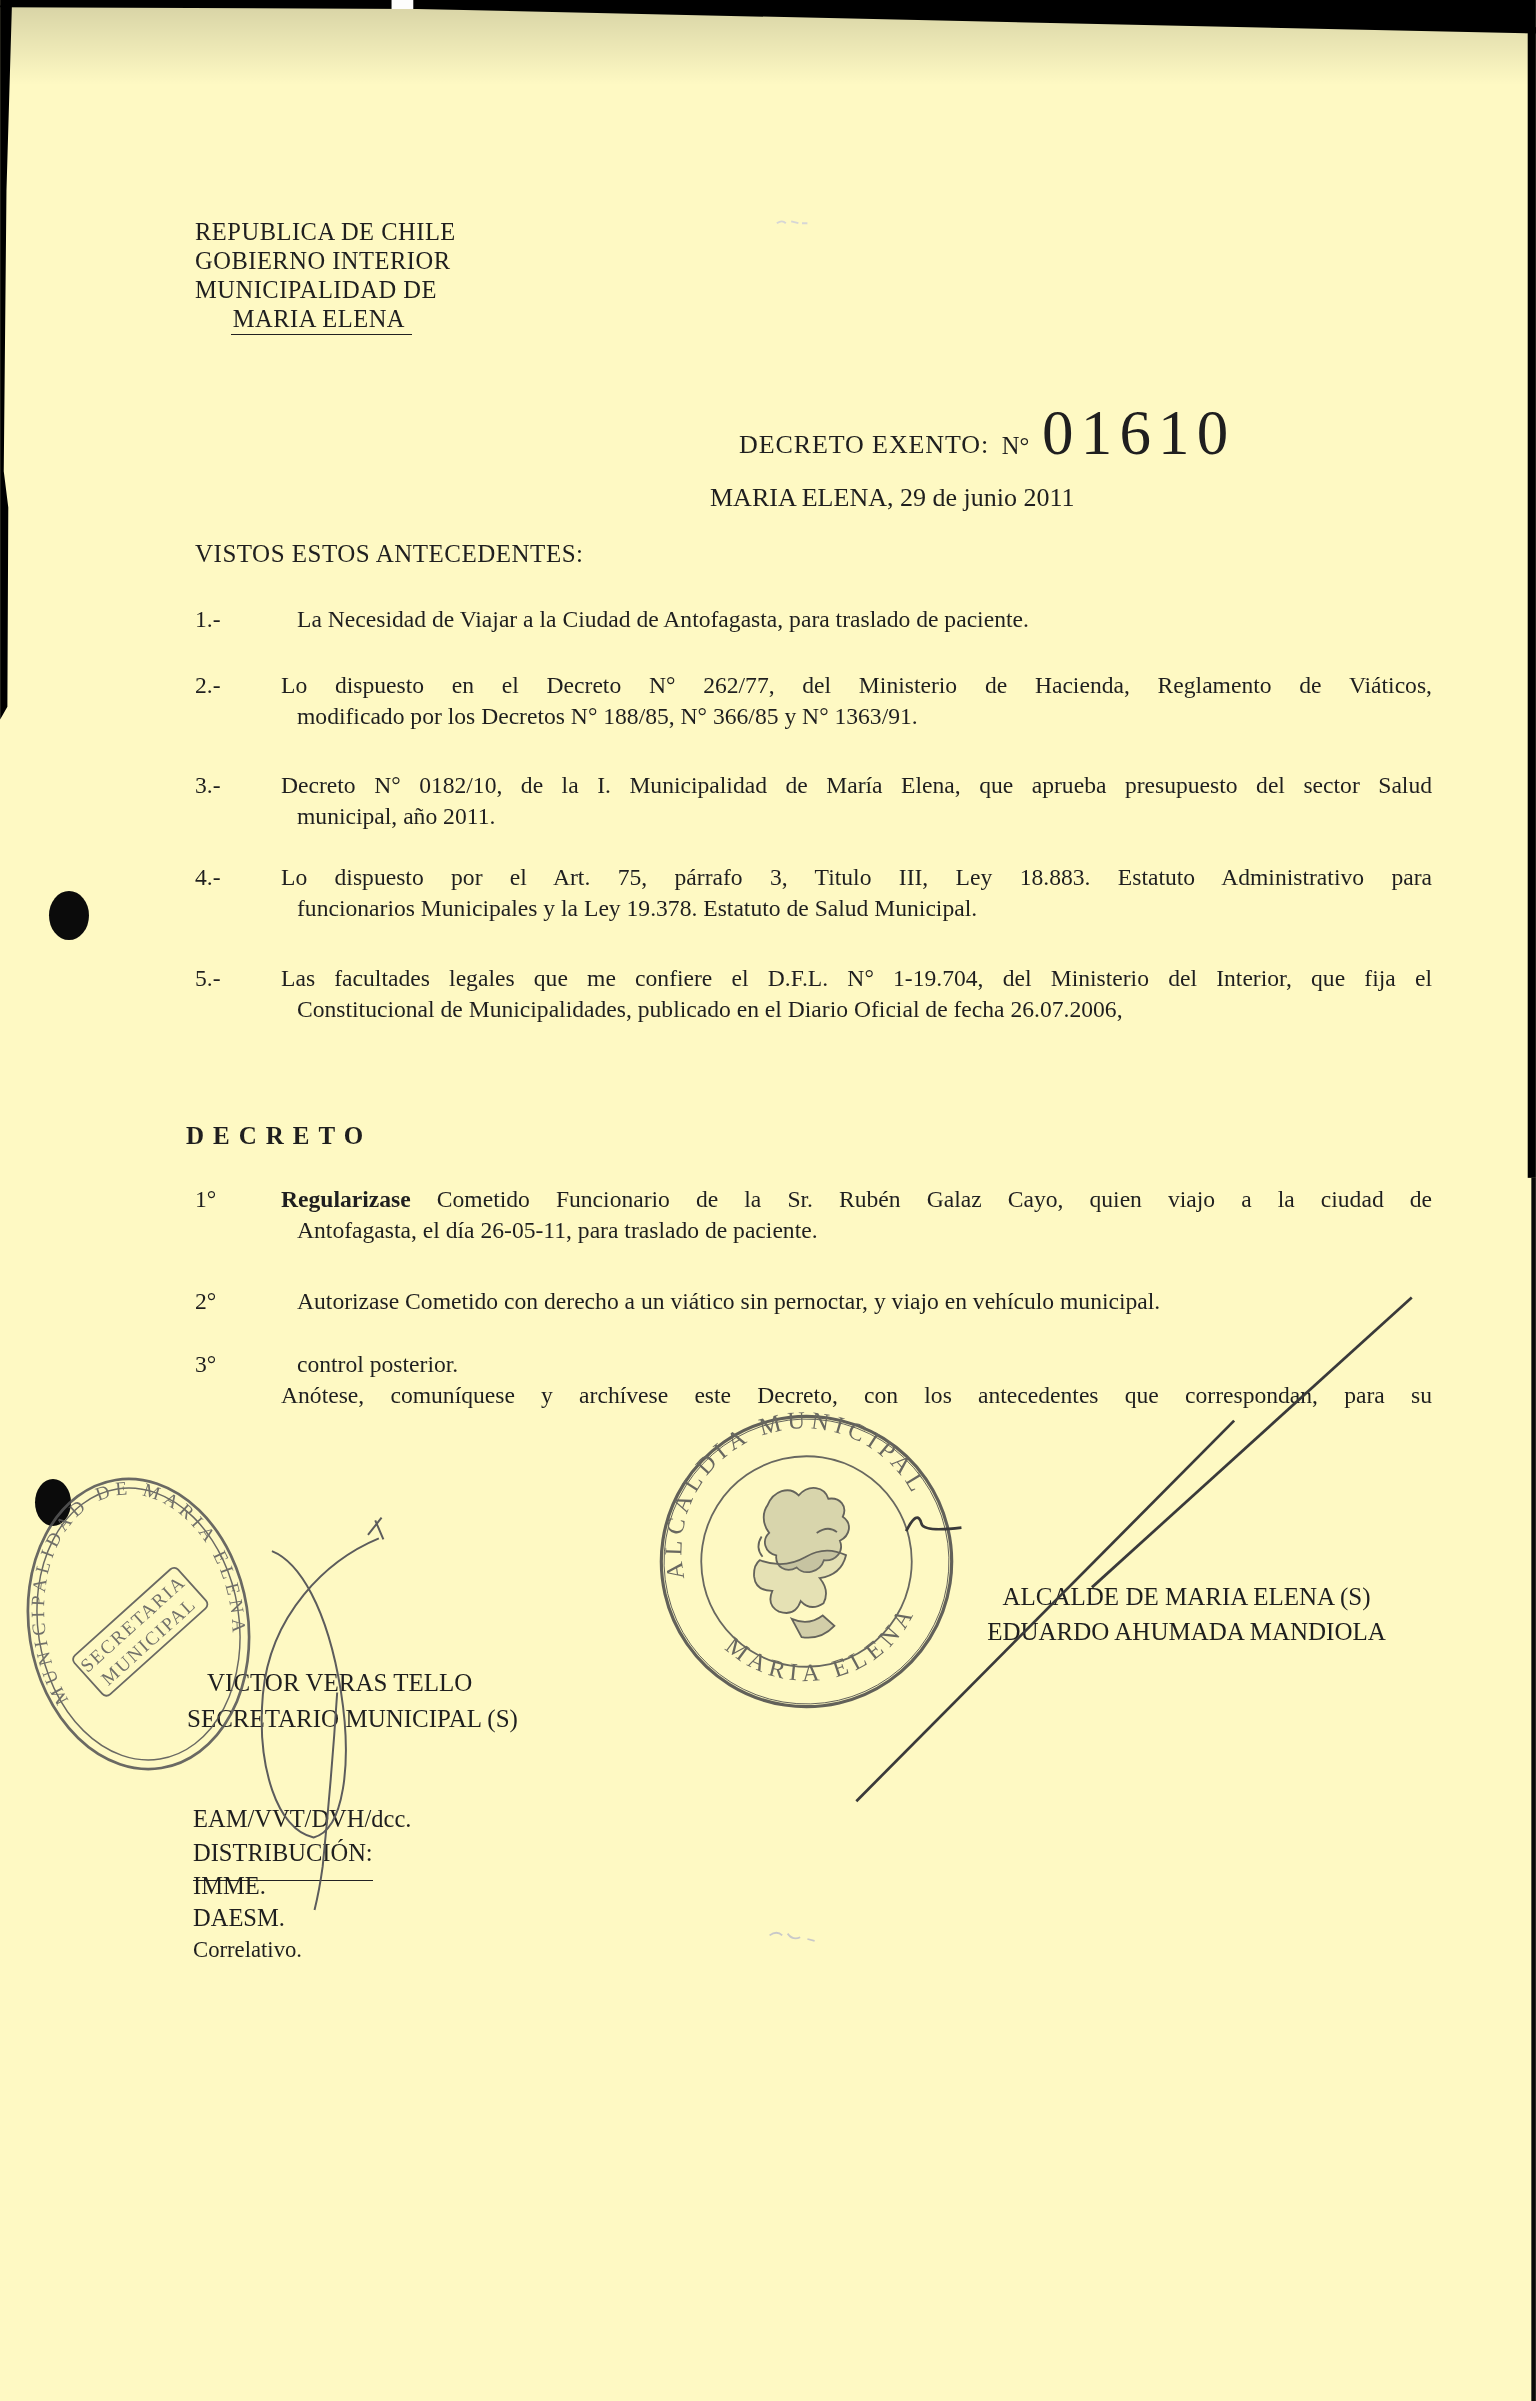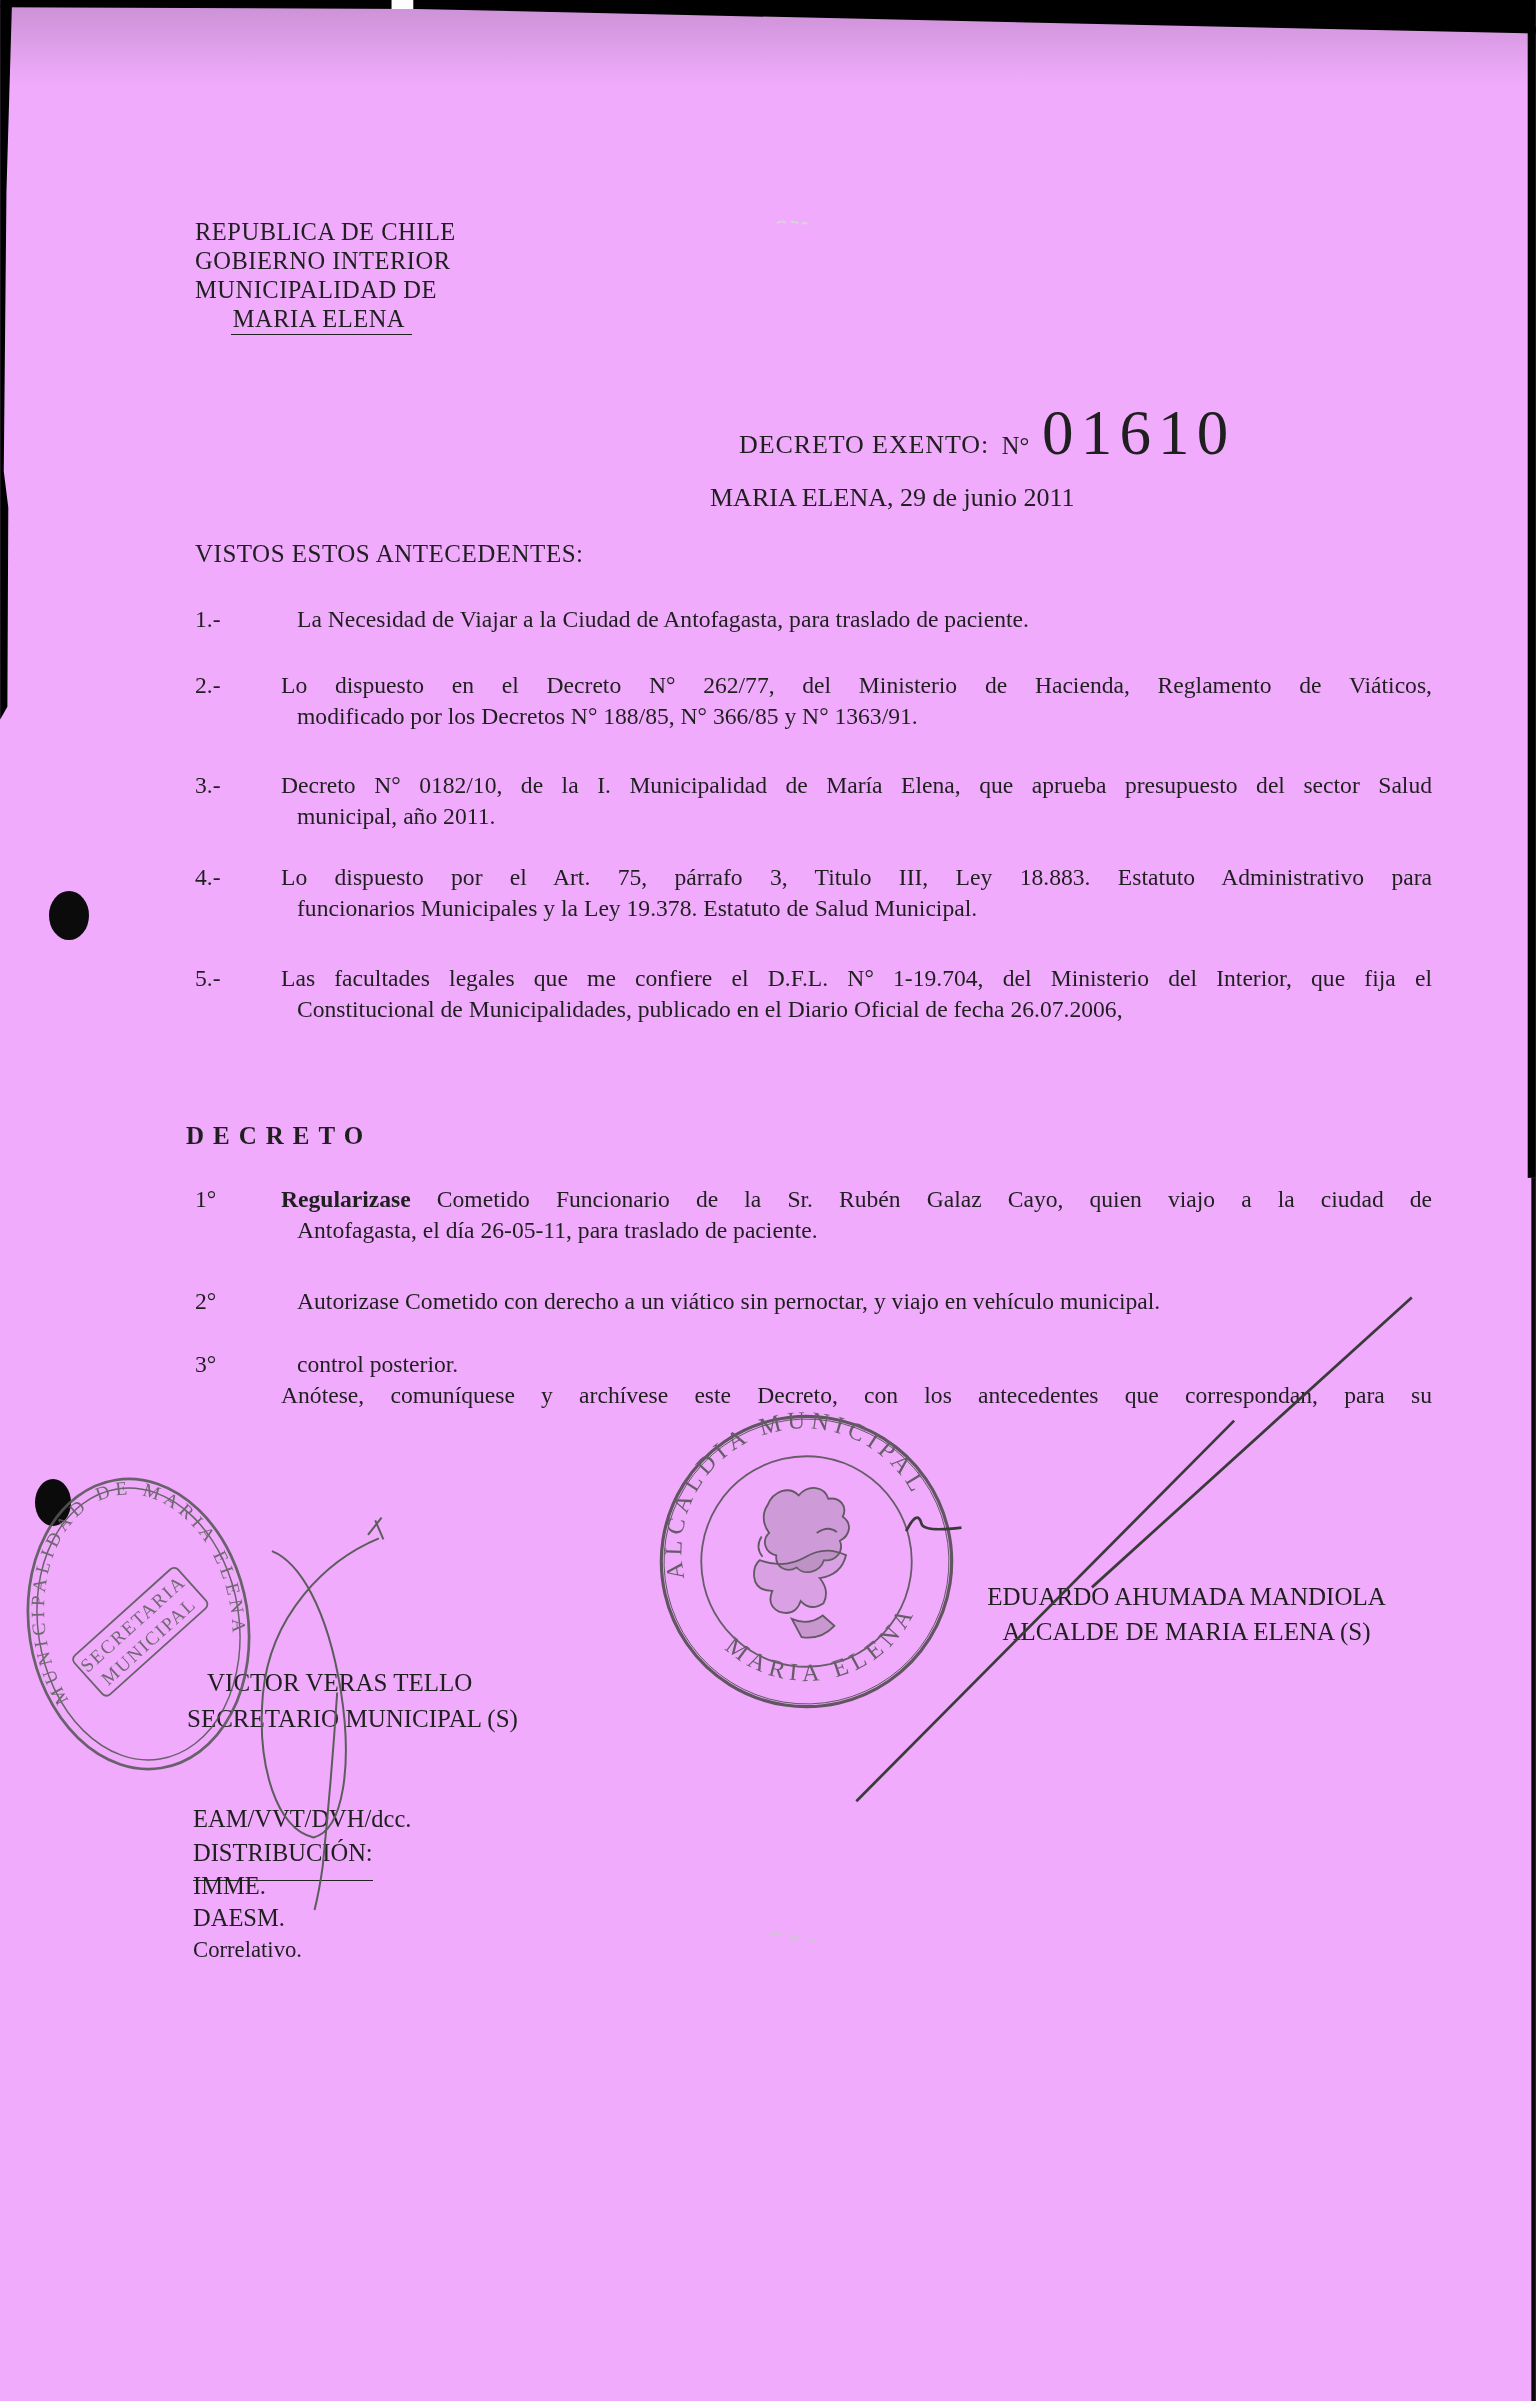--- a/index.html
+++ b/index.html
@@ -1,19 +1,19 @@
 <!DOCTYPE html>
 <html style="font-size:14.5px"><head>
 <meta charset="utf-8">
 <style>
   html,body{margin:0;padding:0;background:#777;}
   .page{
     position:relative;
     width:1536px;height:2401px;
-    background:#f0abfc;
+    background:#fef9c3;
     overflow:hidden;
     font-family:"Liberation Serif","DejaVu Serif",serif;
     color:#1f1f1f;
   }
   .abs{position:absolute;}
   
   .scan-shadow{
     position:absolute;top:0;left:0;width:1536px;height:100px;
     background:linear-gradient(to bottom, rgba(0,0,0,.16), rgba(0,0,0,0) 85%);
   }
@@ -137,22 +137,22 @@
     <div class="itext">
       <div class="jline last">control posterior.</div>
       <div class="jline">Anótese, comuníquese y archívese este Decreto, con los antecedentes que correspondan, para su</div>
     </div>
   </div>
 
   <div class="abs sig-line" style="left:207px;top:1669px;">VICTOR VERAS TELLO</div>
   <div class="abs sig-line" style="left:187px;top:1705px;">SECRETARIO MUNICIPAL (S)</div>
 
   <div class="abs mayor-block">
+    <div>ALCALDE DE MARIA ELENA (S)</div>
     <div>EDUARDO AHUMADA MANDIOLA</div>
-    <div>ALCALDE DE MARIA ELENA (S)</div>
   </div>
 
   <div class="abs footer-line" style="top:1805px;">EAM/VVT/DVH/dcc.</div>
   <div class="abs footer-line" style="top:1839px;"><span class="u">DISTRIBUCIÓN:</span></div>
   <div class="abs footer-line" style="top:1872px;">IMME.</div>
   <div class="abs footer-line" style="top:1904px;">DAESM.</div>
   <div class="abs footer-line small" style="top:1937px;">Correlativo.</div>
 
   <div class="hole hole1"></div>
   <div class="hole hole2"></div>

